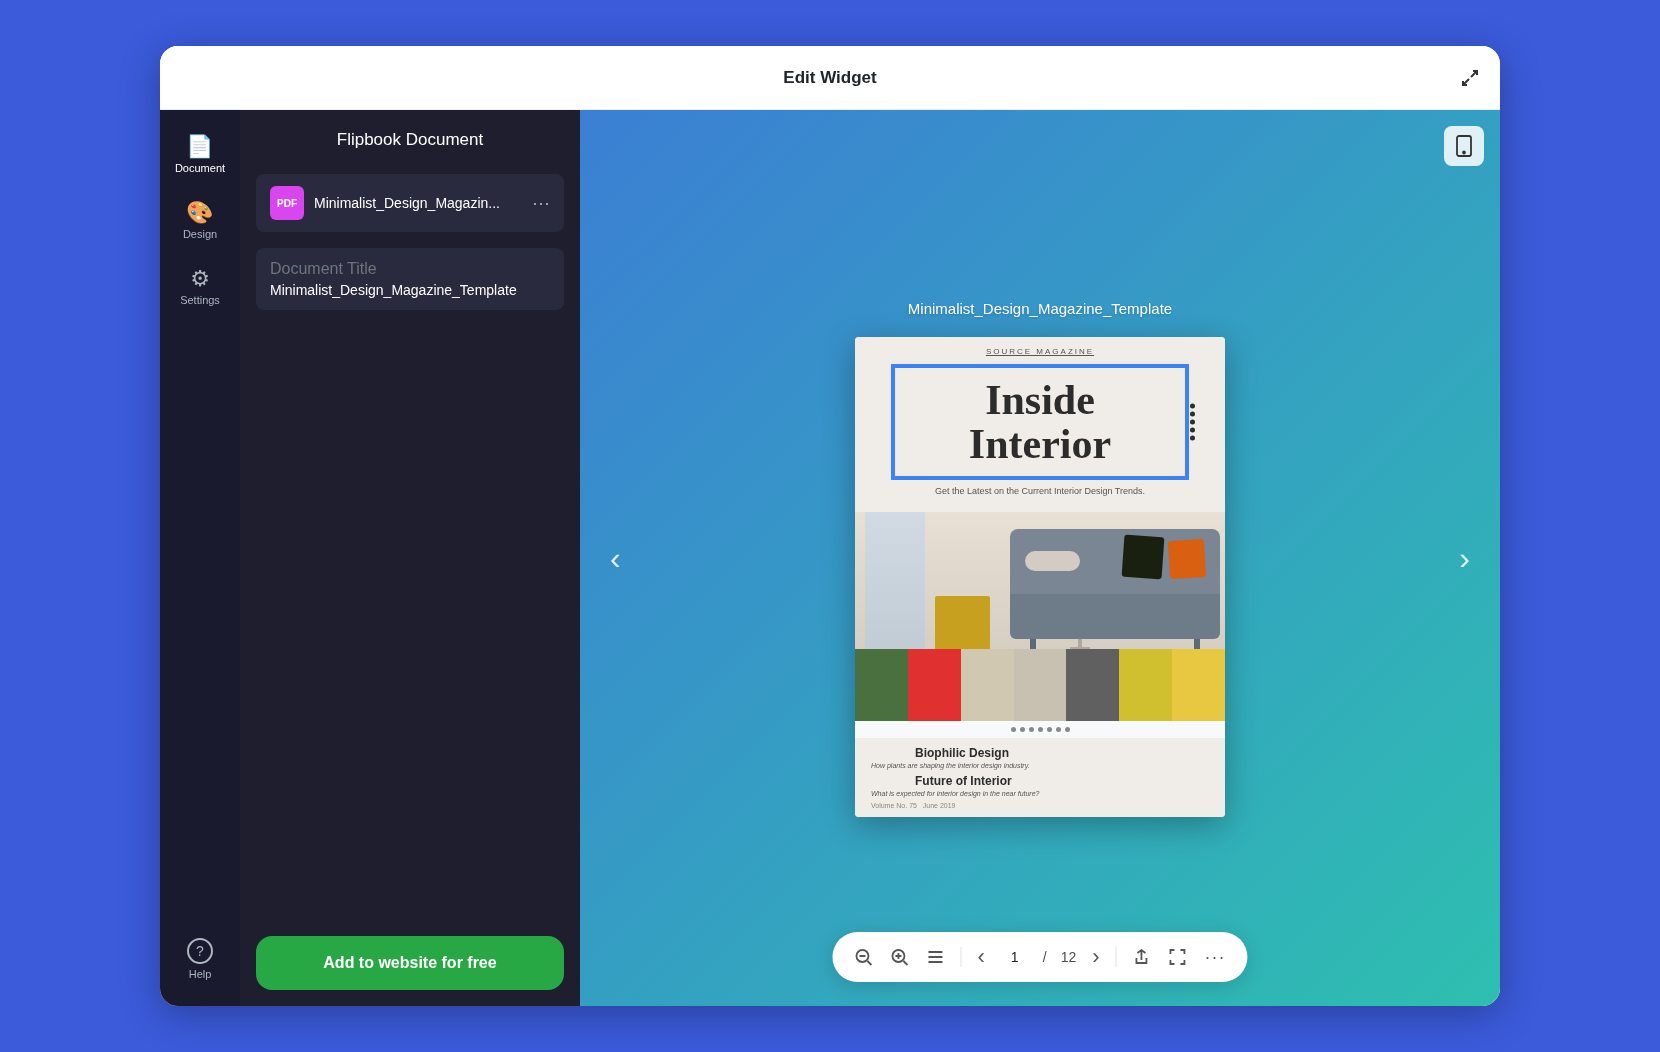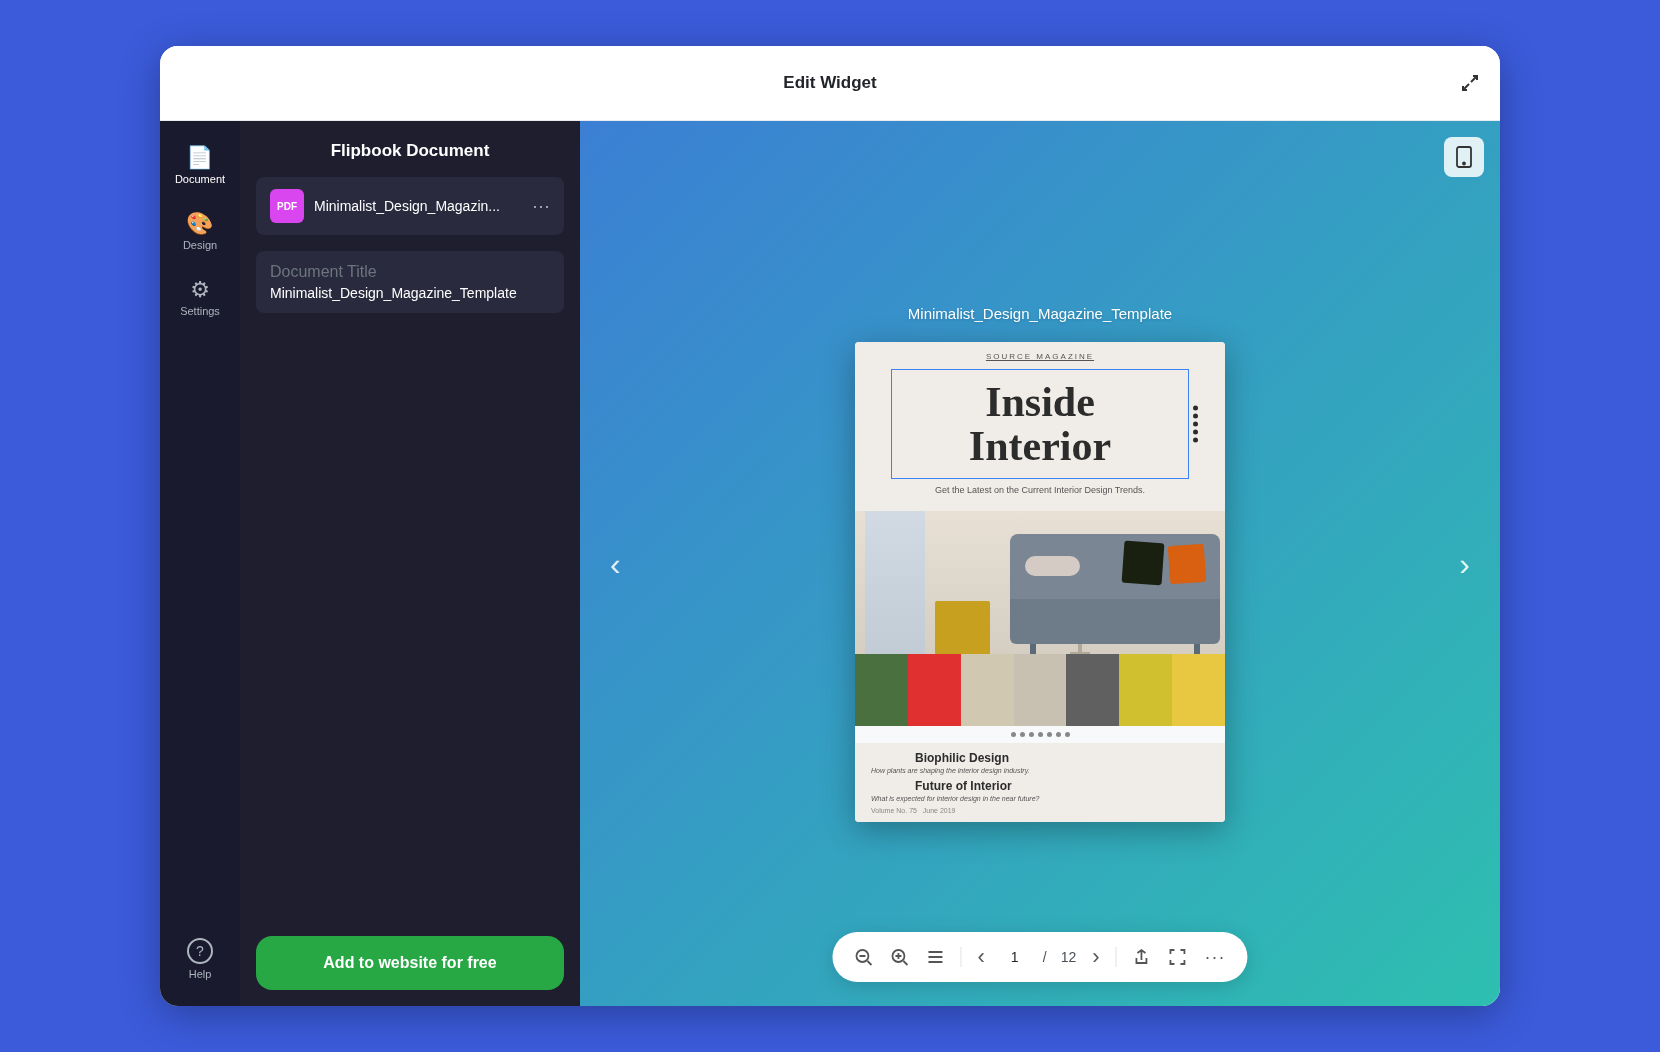--- a/index.html
+++ b/index.html
@@ -20,21 +20,21 @@
       display: flex;
       flex-direction: column;
       box-shadow: 0 8px 40px rgba(0,0,0,0.3);
     }
     
     .header {
       display: flex;
       align-items: center;
       justify-content: center;
       padding: 0 24px;
-      height: 75px;
+      height: 64px;
       background: #fff;
       border-bottom: 1px solid #e9ecef;
       position: relative;
       flex-shrink: 0;
     }
     .header-title {
       font-size: 17px;
       font-weight: 600;
       color: #212529;
     }
@@ -100,23 +100,24 @@
       width: 340px;
       background: #1e1e2e;
       display: flex;
       flex-direction: column;
       flex-shrink: 0;
       padding: 20px 16px 16px;
       gap: 16px;
     }
     .panel-title {
       font-size: 17px;
-      font-weight: 700;
+      font-weight: 400;
       color: #fff;
       text-align: center;
+      margin-bottom: 8px;
     }
     .document-item {
       display: flex;
       align-items: center;
       background: #2a2a3e;
       border-radius: 8px;
       padding: 12px 14px;
       gap: 10px;
     }
     .pdf-icon {
@@ -246,21 +247,21 @@
       text-align: center;
     }
     .mag-source {
       font-size: 8px;
       letter-spacing: 2px;
       color: #555;
       text-transform: uppercase;
       text-decoration: underline;
     }
     .mag-title-box {
-      border: 1px solid #3b82f6;
+      border: 4px solid #3b82f6;
       margin: 8px 20px 6px;
       padding: 10px 16px;
       position: relative;
     }
     .mag-title-dots-right {
       position: absolute;
       right: -10px;
       top: 50%;
       transform: translateY(-50%);
       display: flex;

